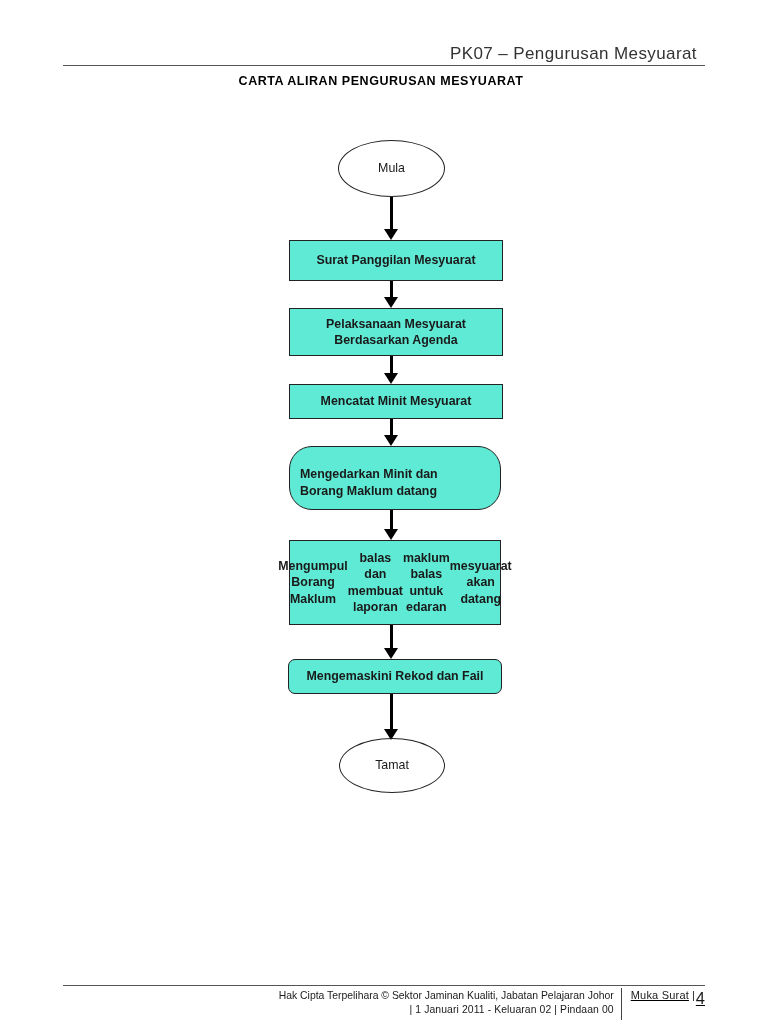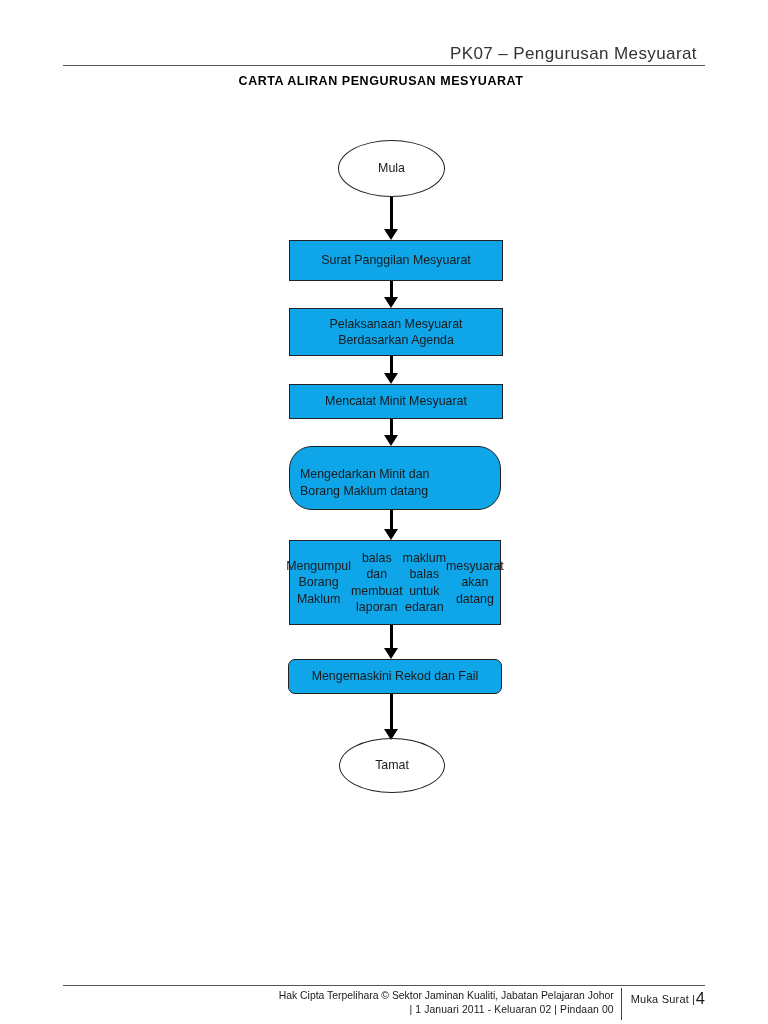--- a/index.html
+++ b/index.html
@@ -81,21 +81,22 @@
   }
   .node .label { display: block; }
 
   .node.terminator {
     border: 1.4px solid #222222;
     border-radius: 50%;
     align-items: center;
   }
   .node.process {
     border: 1.4px solid #222222;
-    background: #0ea5e9;
+    background: #5eead4;
+    font-weight: bold;
   }
   .node.process.v-center { align-items: center; }
   .node.process.v-top { align-items: flex-start; border-radius: 23px; }
 
   
   .connector {
     position: absolute;
     width: 0;
   }
   .connector .stem {
@@ -153,22 +154,23 @@
   #doc-footer .copyright .line2 { letter-spacing: 0.1px; }
   #doc-footer .divider {
     width: 0;
     border-left: 1.6px solid #444444;
     height: 32px;
     margin-top: -1px;
   }
   #doc-footer .pagebox {
     padding-left: 9px;
     display: flex;
-    align-items: center;
+    align-items: flex-start;
     white-space: nowrap;
+    text-decoration: underline;
   }
   #doc-footer .page-label {
     font-size: 11px;
     color: #1a1a1a;
     letter-spacing: 0.2px;
   }
   #doc-footer .page-sep {
     font-size: 11px;
     color: #1a1a1a;
     padding: 0 1px 0 3px;

